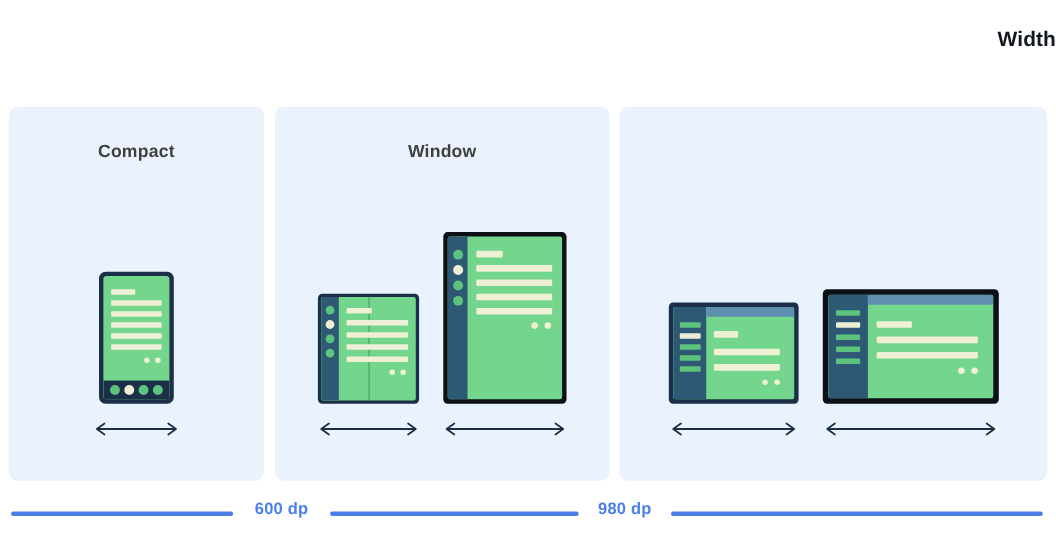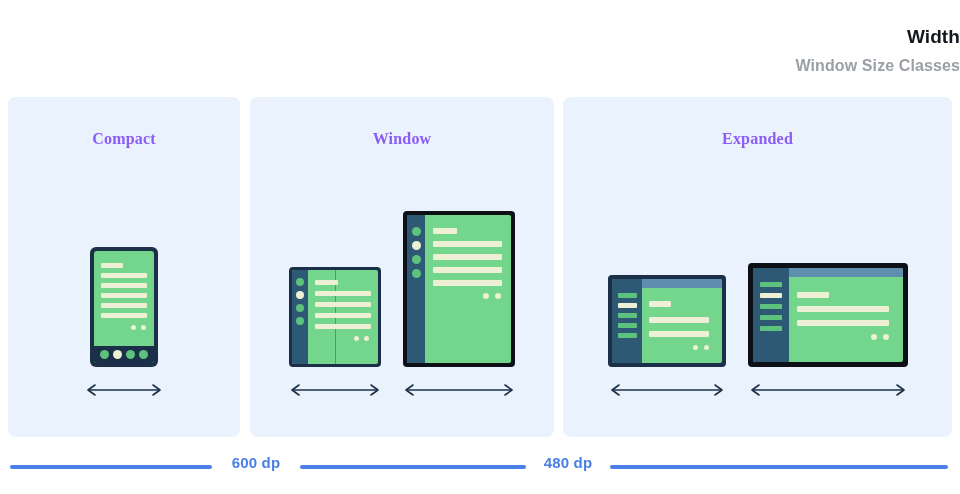--- a/index.html
+++ b/index.html
@@ -28,21 +28,21 @@
     position: absolute; top: 0; height: 340px;
     background: #eaf2fd; border-radius: 8px;
   }
   .panel.compact  { left: 0;   width: 232px; }
   .panel.medium   { left: 242px; width: 304px; }
   .panel.expanded { left: 555px; width: 389px; }
 
   .panel-title {
     position: absolute; top: 33px; left: 0; width: 100%;
     text-align: center; font-size: 16px; font-weight: 700;
-    color: #8b5cf6; letter-spacing: .2px; font-family: Liberation Serif, serif;
+    color: #404040; letter-spacing: .2px;
   }
 
   .devices {
     position: absolute; left: 0; width: 100%; top: 70px; height: 230px;
     display: flex; align-items: flex-end; justify-content: center;
   }
   .dev-col { display: flex; flex-direction: column; align-items: center; }
   .dev-gap { width: 22px; }
   .rail { background: #2e5975; position: absolute; top: 0; bottom: 0; left: 0; }
   .topbar { background: #5f8fae; position: absolute; }
@@ -105,21 +105,20 @@
   .ml1 { left: 216px; width: 80px; text-align: center; }
   .ml2 { left: 528px; width: 80px; text-align: center; }
 </style>
 </head>
 <body>
 
 <div class="page">
 
   <div class="header">
     <div class="title">Width</div>
-    <div class="subtitle">Window Size Classes</div>
   </div>
 
   <div class="panels">
 
     <div class="panel compact">
       <div class="panel-title">Compact</div>
       <div class="devices">
 
         <div class="dev-col">
           <div class="phone">
@@ -214,21 +213,20 @@
                 <polyline points="102,2 109,7 102,12" fill="none" stroke="#1b3048" stroke-width="1.6" stroke-linecap="round" stroke-linejoin="round"></polyline>
               </svg>
             </span>
           </div>
         </div>
 
       </div>
     </div>
 
     <div class="panel expanded">
-      <div class="panel-title">Expanded</div>
       <div class="devices">
 
         <div class="dev-col">
           <div class="landsm">
             <div class="landsm-inner">
               <div class="rail" style="width:30px;"></div>
               <div class="topbar" style="left:30px; top:0; right:0; height:9px;"></div>
               <div class="gbar" style="left:6px;  top:14px; width:19px; height:5px;"></div>
               <div class="bar" style="left:6px;  top:24px; width:19px; height:5px;"></div>
               <div class="gbar" style="left:6px;  top:34px; width:19px; height:5px;"></div>
@@ -284,17 +282,17 @@
 
       </div>
     </div>
 
   </div>
 
   <div class="measures">
     <div class="measure-line m1"></div>
     <div class="measure-label ml1">600 dp</div>
     <div class="measure-line m2"></div>
-    <div class="measure-label ml2">480 dp</div>
+    <div class="measure-label ml2">980 dp</div>
     <div class="measure-line m3"></div>
   </div>
 
 </div>
 
 </body></html>

